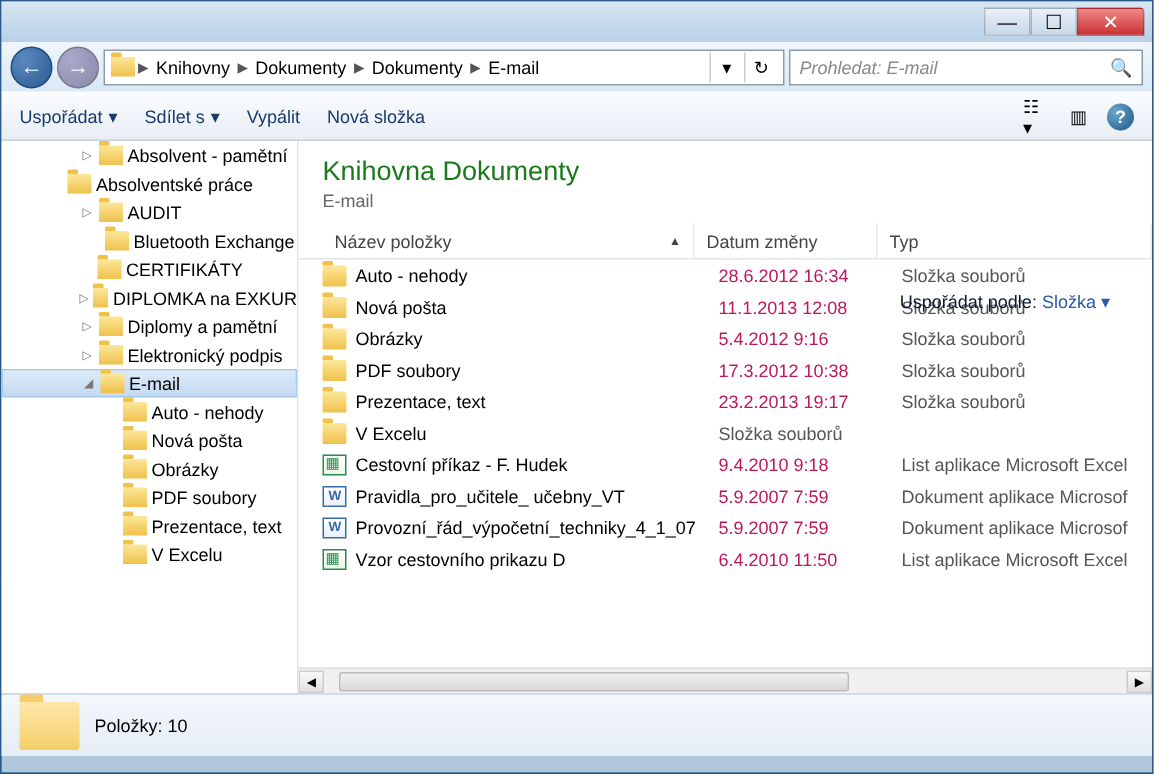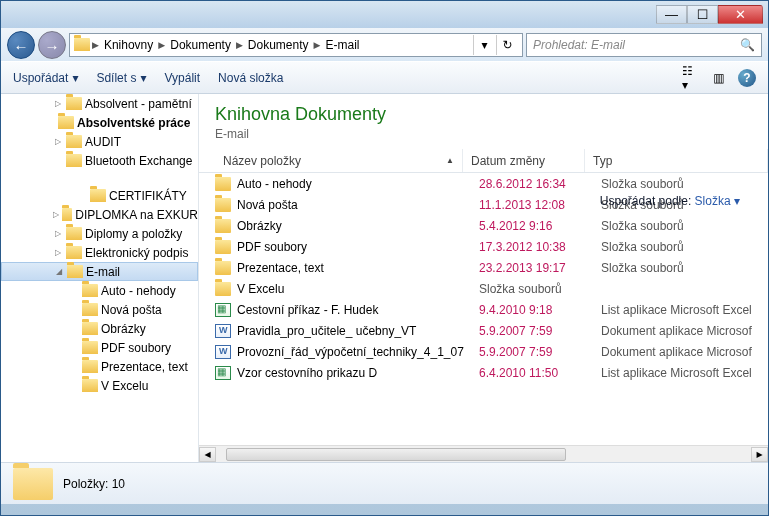--- a/index.html
+++ b/index.html
@@ -107,49 +107,49 @@
    <div class="help">?</div>
   </div>
  </div>
  <div class="body">
   <div class="tree" id="tree">
         <div class="trow" style="padding-left: 52px;">
           <span class="exp">▷</span>
           <span class="fld"></span>
           <span>Absolvent - pamětní</span>
         </div>
-        <div class="trow" style="padding-left: 44px; font-weight: bold;">
+        <div class="trow" style="padding-left: 31px;">
           <span class="exp"></span>
           <span class="fld"></span>
           <span>Absolventské práce</span>
         </div>
         <div class="trow" style="padding-left: 52px;">
           <span class="exp">▷</span>
           <span class="fld"></span>
           <span>AUDIT</span>
         </div>
-        <div class="trow" style="padding-left: 52px;">
+        <div class="trow" style="padding-left: 28px; margin-left: 28px;">
           <span class="exp"></span>
           <span class="fld"></span>
           <span>Bluetooth Exchange</span>
         </div>
-        <div class="trow" style="padding-left: 76px; margin-top: 16px;">
+        <div class="trow" style="padding-left: 51px;">
           <span class="exp"></span>
           <span class="fld"></span>
           <span>CERTIFIKÁTY</span>
         </div>
         <div class="trow" style="padding-left: 52px;">
           <span class="exp">▷</span>
           <span class="fld"></span>
           <span>DIPLOMKA na EXKUR</span>
         </div>
         <div class="trow" style="padding-left: 52px;">
           <span class="exp">▷</span>
           <span class="fld"></span>
-          <span>Diplomy a položky</span>
+          <span>Diplomy a pamětní</span>
         </div>
         <div class="trow" style="padding-left: 52px;">
           <span class="exp">▷</span>
           <span class="fld"></span>
           <span>Elektronický podpis</span>
         </div>
         <div class="trow sel" style="padding-left: 52px;">
           <span class="exp">◢</span>
           <span class="fld"></span>
           <span>E-mail</span>

